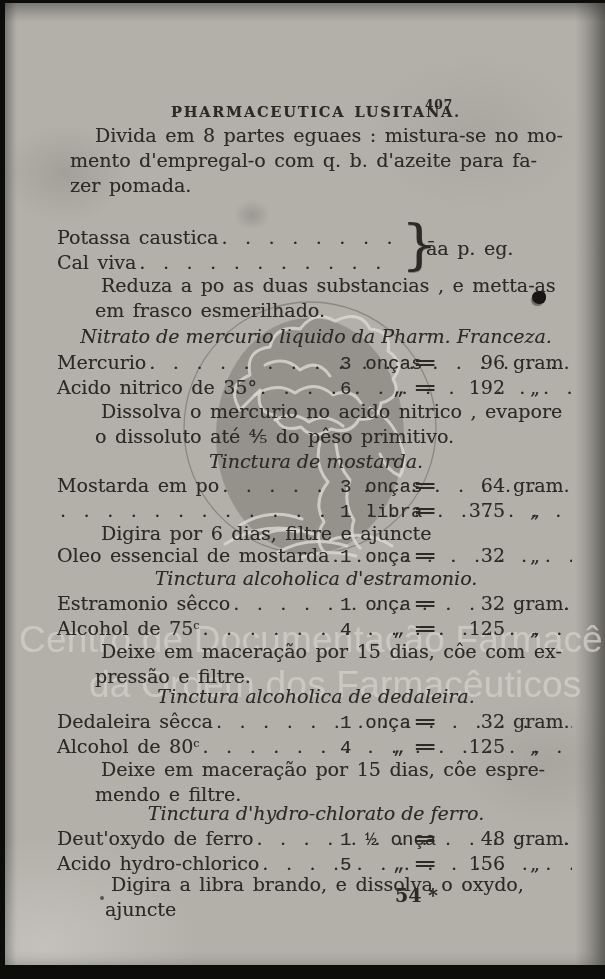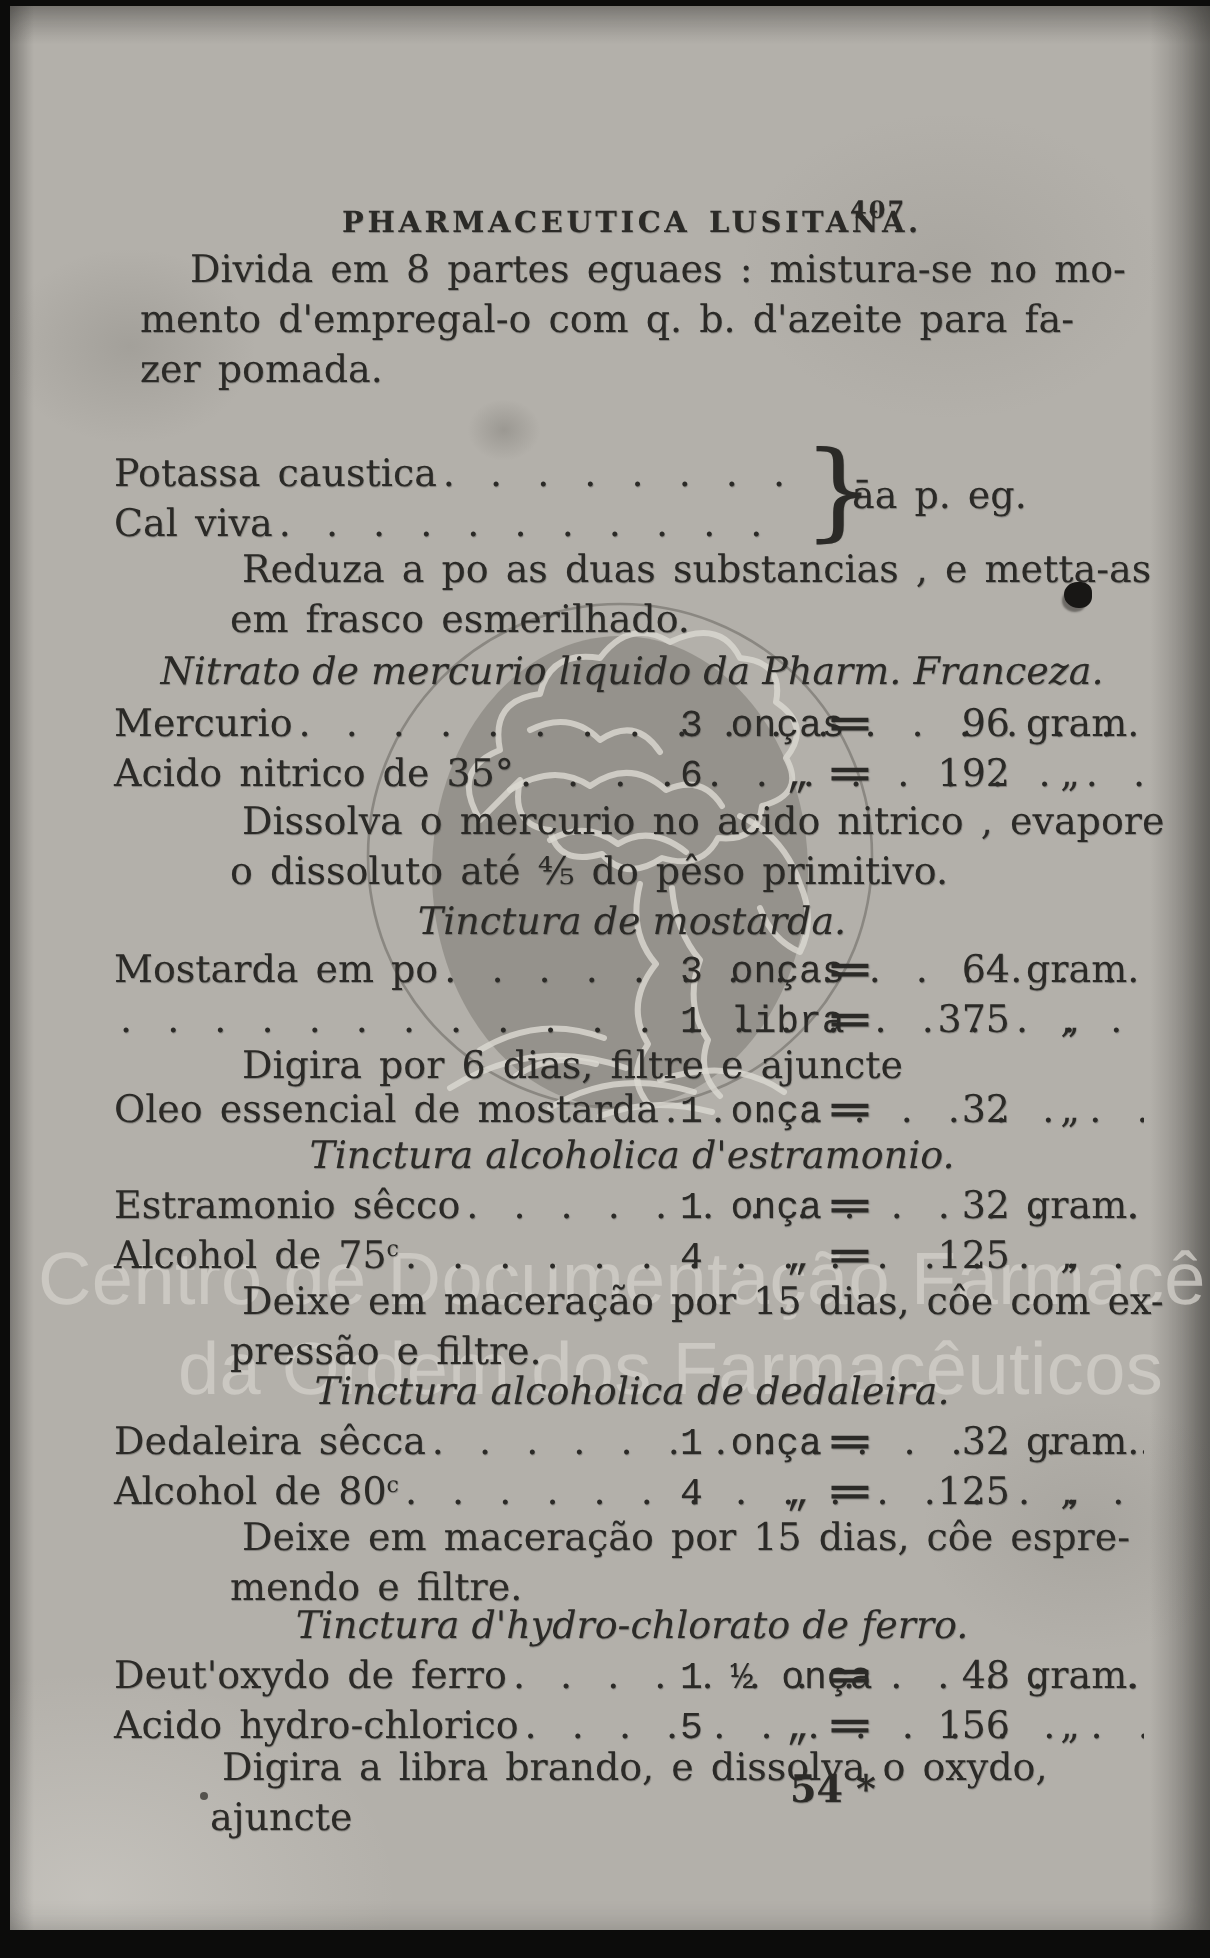--- a/index.html
+++ b/index.html
@@ -25,21 +25,21 @@
   }
   .content{position:absolute;left:52px;width:518px;z-index:2;font-size:19px;line-height:25px;word-spacing:2.5px;}
   .txt{text-shadow:0.3px 0.3px 0.4px rgba(43,42,39,0.35);}
   
   .hdr{top:92px;height:30px;}
   .running-title{position:absolute;left:114px;top:4px;font-size:14.5px;font-weight:bold;letter-spacing:1.8px;}
   .page-no{position:absolute;left:368px;top:-2px;font-size:12px;font-weight:bold;letter-spacing:1px;}
   
   .para{white-space:pre-wrap;margin:0;}
   .intro{top:120px;margin-left:13px;width:495px;text-indent:25px;}
-  .instr{margin-left:58px;text-indent:6px;width:470px;}
+  .instr{margin-left:38px;text-indent:6px;width:470px;}
   
   .heading{position:absolute;left:52px;width:518px;text-align:center;font-style:italic;font-size:19px;line-height:25px;z-index:2;color:#2b2a27;text-shadow:0.3px 0.3px 0.4px rgba(43,42,39,0.35);}
   .heading .caps{font-style:normal;font-variant:small-caps;letter-spacing:1px;}
   
   .row{display:flex;align-items:flex-end;position:relative;height:25px;}
   .row .nm{white-space:nowrap;}
   .row .dots{flex:1;overflow:hidden;white-space:nowrap;margin:0 3px;}
   .dots::after{content:". . . . . . . . . . . . . . . . . . . . . . . . . . . . . . . . . . . . .";letter-spacing:4.5px;}
   .row .meas{position:absolute;left:283px;top:0;display:flex;align-items:baseline;}
   .meas .qty{display:inline-block;width:76px;white-space:pre;font-family:Liberation Mono, monospace;}

